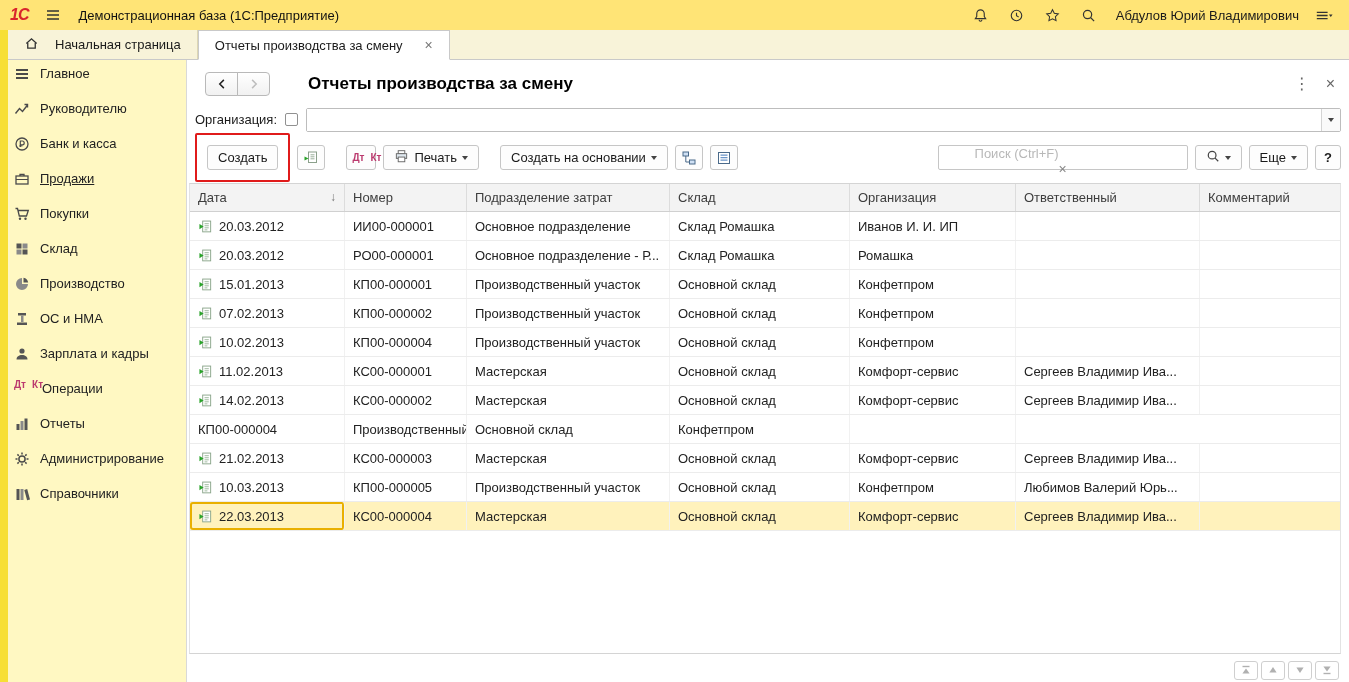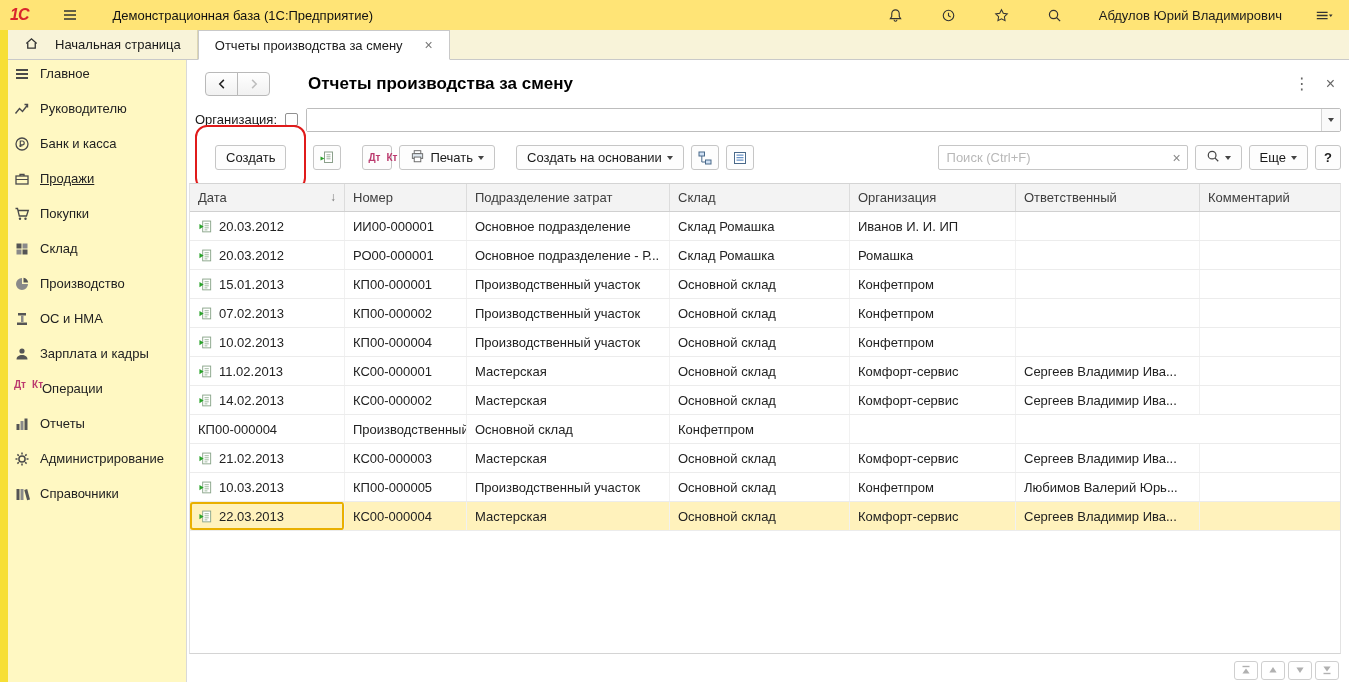--- a/index.html
+++ b/index.html
@@ -4,21 +4,21 @@
 <style>
   * { box-sizing: border-box; margin: 0; padding: 0; }
   html,body { width:1349px; height:682px; overflow:hidden; }
   body { font-family:"Liberation Sans", sans-serif; font-size:13px; color:#1a1a1a; background:#fff; }
 
   .app { position:relative; width:1349px; height:682px; display:flex; flex-direction:column; }
   .left-strip { position:absolute; left:0; top:30px; bottom:0; width:8px; background:#f7df35; z-index:6; }
 
   
   .topbar { height:30px; background:#ffe476; display:flex; align-items:center; justify-content:space-between; padding:0 14px 0 10px; flex:none; }
-  .topbar-left, .topbar-right { display:flex; align-items:center;gap:17px; }
+  .topbar-left, .topbar-right { display:flex; align-items:center; }
   .logo { color:#d9252c; font-weight:bold; font-style:italic; font-size:16px; margin-right:14px; letter-spacing:-1px; }
   .tb-icon { display:inline-flex; align-items:center; justify-content:center; width:22px; height:22px; cursor:pointer; }
   .topbar-title { margin-left:14px; color:#111; }
   .topbar-right .tb-icon { margin-left:14px; }
   .user-name { margin-left:16px; cursor:pointer; }
 
   
   .tabbar { height:30px; background:#f8f3d9; border-bottom:1px solid #c9c9c9; display:flex; align-items:stretch; padding-left:8px; flex:none; }
   .tab { display:flex; align-items:center; gap:16px; padding:0 16px; cursor:pointer; }
   .tab-home { border-right:1px solid #ddd6b4; }
@@ -51,23 +51,23 @@
   .checkbox { width:13px; height:13px; border:1px solid #919191; background:#fff; border-radius:2px; margin-right:8px; cursor:pointer; flex:none; }
   .combo { flex:1; height:24px; border:1px solid #bdbdbd; border-radius:2px; background:#fff; display:flex; align-items:stretch; }
   .combo input { flex:1; border:none; outline:none; font:13px "Liberation Sans",sans-serif; padding:0 6px; }
   .combo-drop { width:19px; border:none; border-left:1px solid #d4d4d4; background:#fafafa; display:flex; align-items:center; justify-content:center; cursor:pointer; }
 
   
   .toolbar { display:flex; align-items:center; margin:10px 0 10px 6px; height:31px; gap:7px; flex:none; }
   .btn { display:inline-flex; align-items:center; gap:5px; height:25px; padding:0 10px; background:#fdfdfd; border:1px solid #c6c6c6; border-radius:3px; font:13px "Liberation Sans",sans-serif; color:#1a1a1a; cursor:pointer; white-space:nowrap; }
   .btn.icon-only { padding:0 5px; min-width:26px; justify-content:center; }
   .caret { width:0; height:0; border-left:3.5px solid transparent; border-right:3.5px solid transparent; border-top:4px solid #444; display:inline-block; margin-top:1px; }
-  .annotation { display:inline-block; border:2px solid #e01b1b; border-radius:12px; padding:18px; }
+  .annotation { display:inline-block; border:2px solid #e01b1b; border-radius:2px; padding:10px; }
   .gap-l { margin-left:14px; }
-  .search { position:relative; display:flex; align-items:center; width:250px; height:25px; border:1px solid #c6c6c6; border-radius:2px; background:#fff; margin-left:auto; }
+  .search { position:relative; display:flex; align-items:center; width:250px; height:25px; border:1px solid #c6c6c6; border-radius:2px; background:#fff; margin-left:auto;flex-direction:column; }
   .search input { flex:1; min-width:0; border:none; outline:none; padding:0 8px; font:13px "Liberation Sans",sans-serif; color:#222; }
   .search input::placeholder { color:#b8b8b8; }
   .search-clear { border:none; background:none; color:#888; font-size:14px; width:20px; cursor:pointer; }
   .help-btn { font-weight:bold; }
 
   
   .table { flex:1; display:flex; flex-direction:column; border:1px solid #d4d4d4; border-left-color:#e3e3e3; border-right-color:#e3e3e3; min-height:0; }
   .thead, .trow { display:grid; grid-template-columns:155px 122px 203px 180px 166px 184px minmax(60px,1fr); }
   .thead { background:#f3f3f3; border-bottom:1px solid #d0d0d0; flex:none; }
   .th { padding:6px 8px; border-right:1px solid #dcdcdc; color:#3d3d3d; display:flex; align-items:flex-start; white-space:nowrap; overflow:hidden; }

